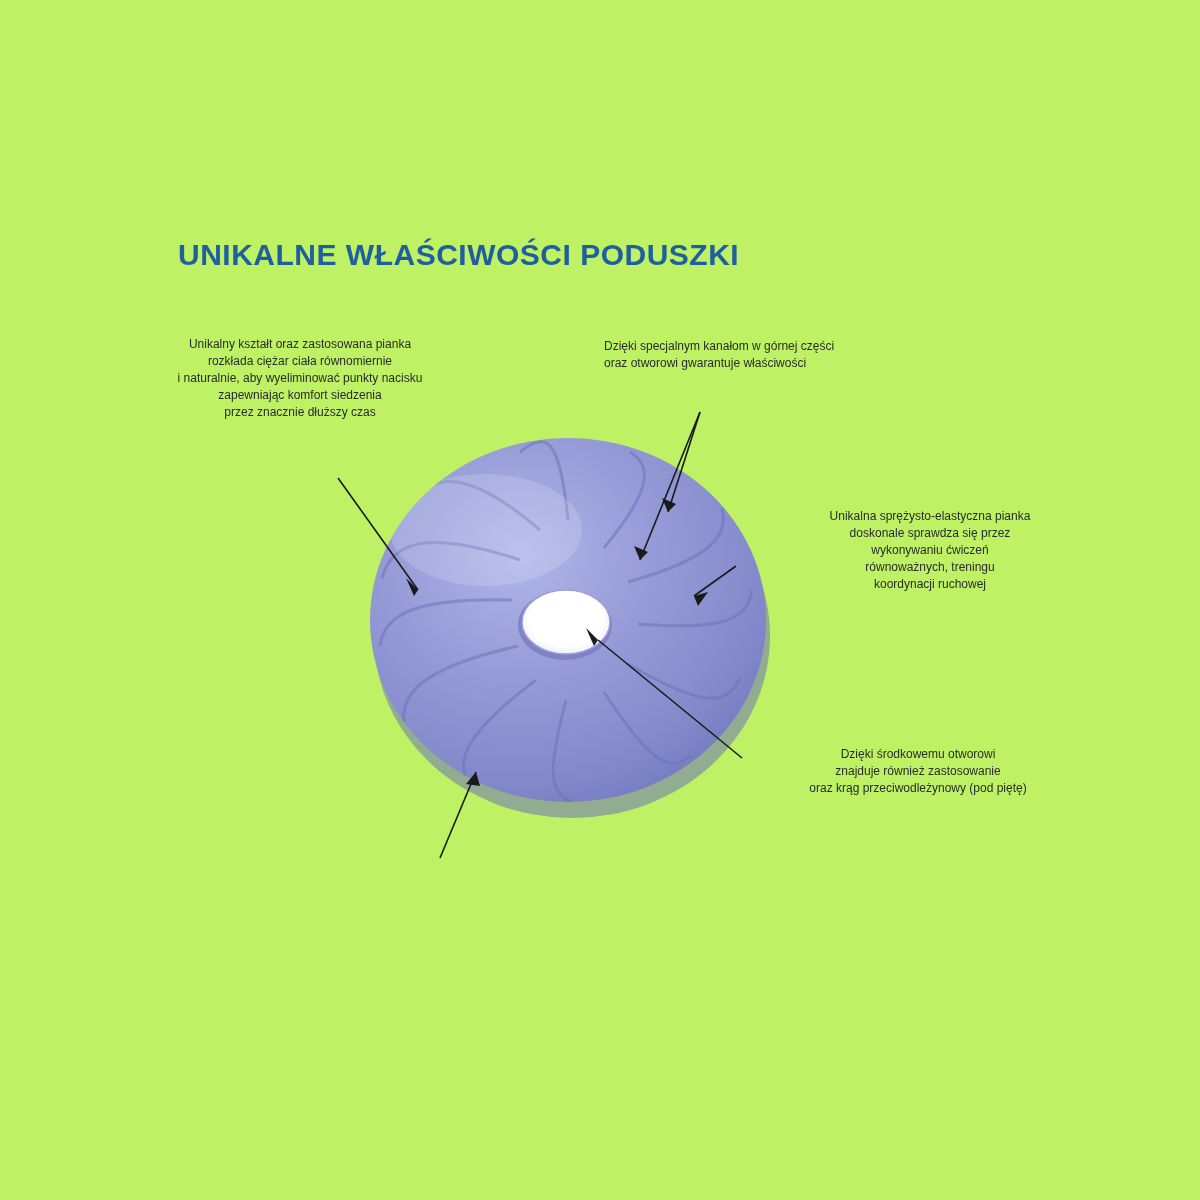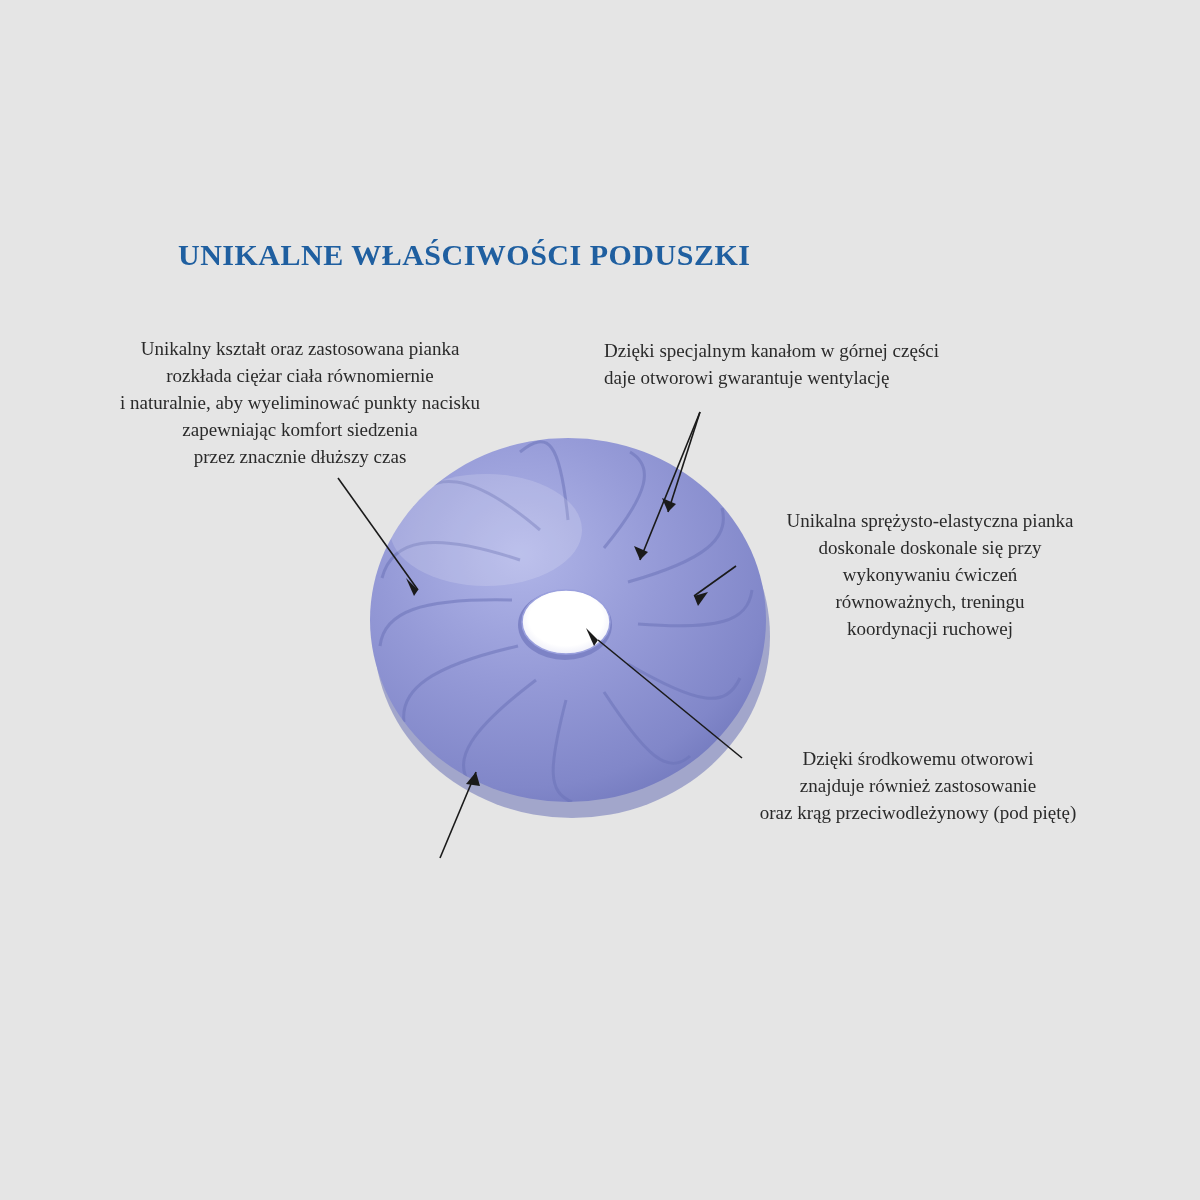--- a/index.html
+++ b/index.html
@@ -4,42 +4,42 @@
 <style>
   html, body {
     margin: 0;
     padding: 0;
     background: #ffffff;
   }
   #page {
     position: relative;
     width: 1200px;
     height: 1200px;
-    background: #e5e5e5;
+    background: #bef264;
     overflow: hidden;
-    font-family: Liberation Serif, serif;
+    font-family: Liberation Sans, sans-serif;
   }
 
   
   #title {
     position: absolute;
     left: 178px;
     top: 238px;
     font-size: 30px;
     font-weight: bold;
     letter-spacing: 0.5px;
     color: #1f5fa0;
     white-space: nowrap;
   }
 
   
   .callout {
     position: absolute;
     color: #2a2a2a;
-    font-size: 19px;
+    font-size: 12px;
     line-height: 1.42;
     white-space: pre-line;
   }
   .c-center { text-align: center; }
   .c-left   { text-align: left; }
 
   #callout-shape     { left: 70px;  top: 336px; width: 460px; }
   #callout-vent      { left: 604px; top: 338px; width: 430px; }
   #callout-foam      { left: 740px; top: 508px; width: 380px; text-align: center; }
   #callout-hole      { left: 718px; top: 746px; width: 400px; text-align: center; }
@@ -135,24 +135,24 @@
     </g>
   </svg>
 
   <div id="callout-shape" class="callout c-center">Unikalny kształt oraz zastosowana pianka
 rozkłada ciężar ciała równomiernie
 i naturalnie, aby wyeliminować punkty nacisku
 zapewniając komfort siedzenia
 przez znacznie dłuższy czas</div>
 
   <div id="callout-vent" class="callout c-left">Dzięki specjalnym kanałom w górnej części
-daje otworowi gwarantuje wentylację</div>
+oraz otworowi gwarantuje właściwości</div>
 
   <div id="callout-foam" class="callout">Unikalna sprężysto-elastyczna pianka
-doskonale doskonale się przy
+doskonale sprawdza się przez
 wykonywaniu ćwiczeń
 równoważnych, treningu
 koordynacji ruchowej</div>
 
   <div id="callout-hole" class="callout">Dzięki środkowemu otworowi
 znajduje również zastosowanie
 oraz krąg przeciwodleżynowy (pod piętę)</div>
 
 
 </div>

